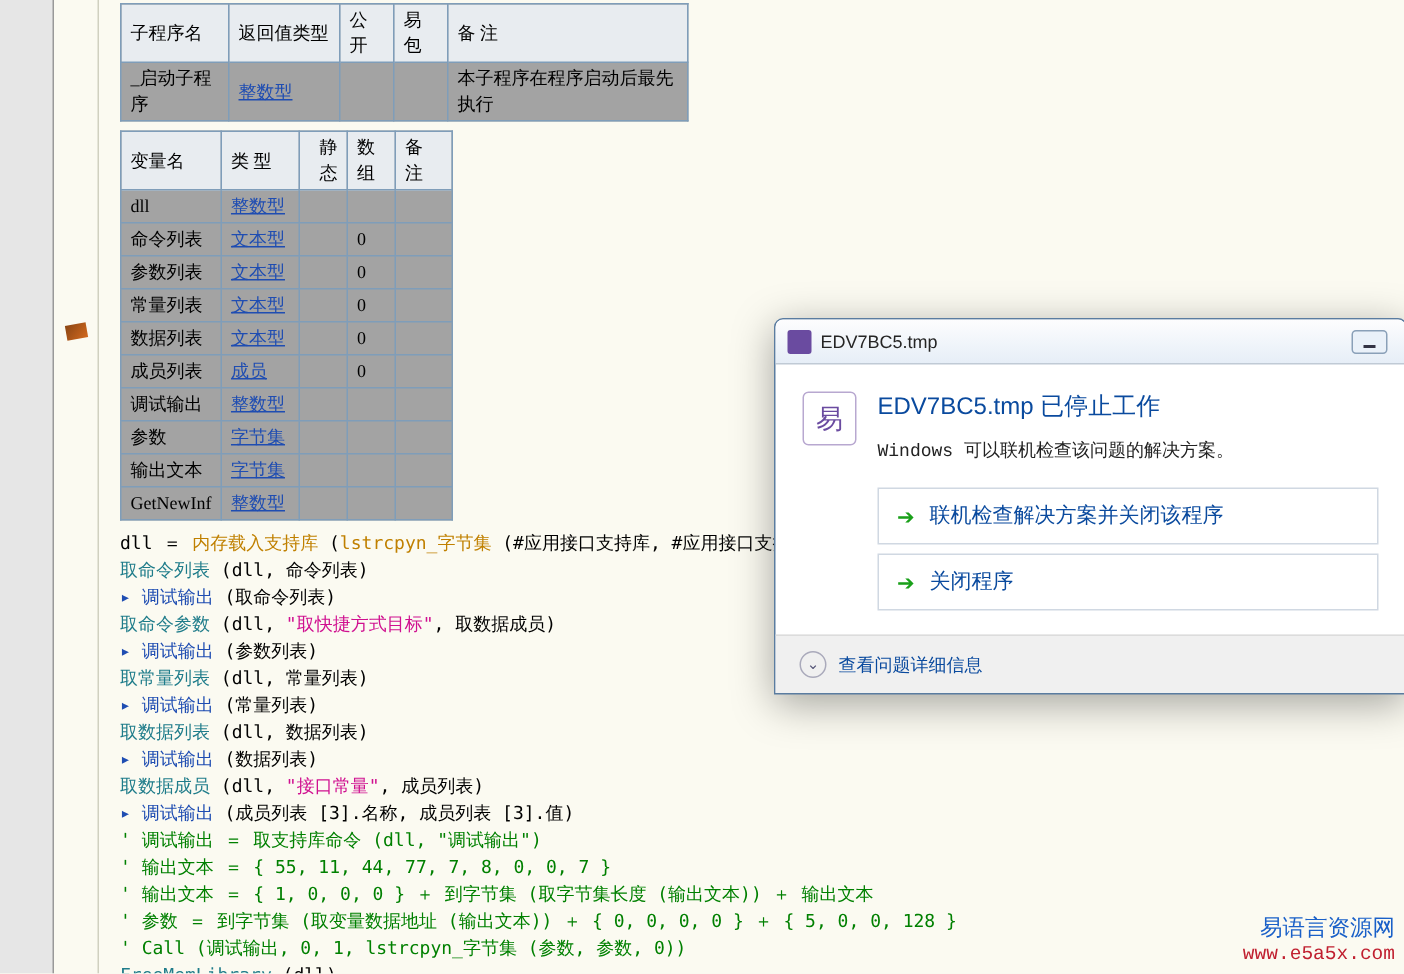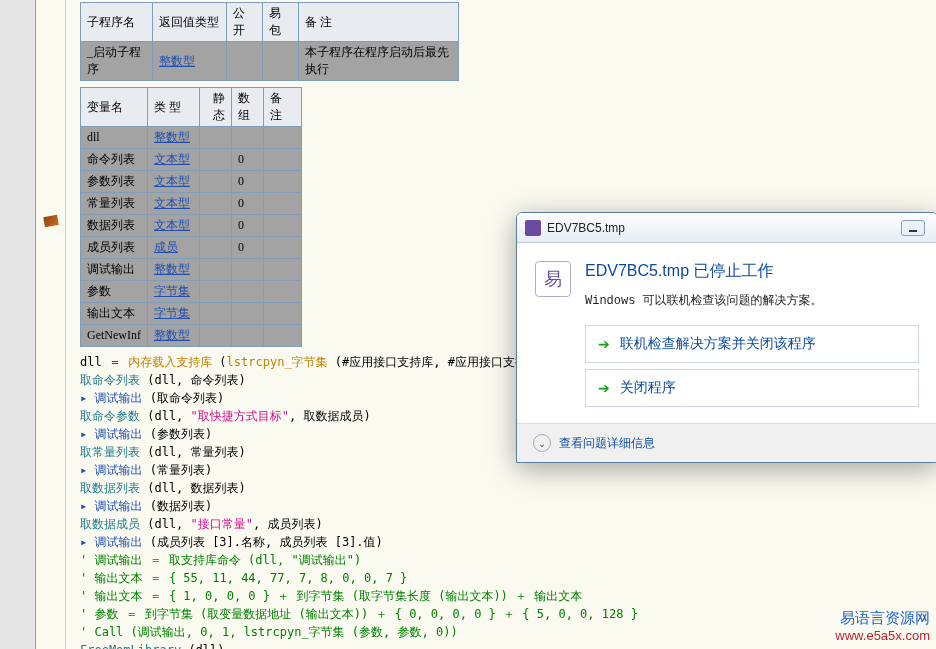--- a/index.html
+++ b/index.html
@@ -39,21 +39,21 @@
 .dlg-min span { display: block; width: 8px; height: 2px; background: #334; margin-bottom: 3px; }
 .dlg-body { padding: 18px 18px 10px 18px; }
 .dlg-main { display: flex; }
 .dlg-bigico { width: 36px; height: 36px; margin-right: 14px; background: #fff; border: 1px solid #b8a8d0; border-radius: 4px; display: flex; align-items: center; justify-content: center; color: #6a4ba0; font-size: 18px; }
 .dlg-h { color: #0a4a9e; font-size: 16px; margin-bottom: 10px; }
 .dlg-txt { font-size: 12px; color: #222; margin-bottom: 16px; font-family: Liberation Mono, monospace; }
 .dlg-opt { border: 1px solid #d0d8e2; padding: 9px 12px; margin-bottom: 6px; display: flex; align-items: center; color: #0a4a9e; font-size: 14px; cursor: pointer; }
 .dlg-opt .arr { color: #1aa01a; margin-right: 10px; font-size: 14px; }
 .dlg-foot { background: #f0f0f0; border-top: 1px solid #dcdcdc; padding: 10px 16px; display: flex; align-items: center; font-size: 12px; color: #0a4a9e; }
 .dlg-foot .chev { display: inline-flex; width: 18px; height: 18px; border: 1px solid #aab; border-radius: 9px; align-items: center; justify-content: center; margin-right: 8px; font-size: 10px; color: #557; }
-.wm { position: absolute; right: 6px; bottom: 6px; text-align: right; font-family: Liberation Sans, sans-serif; }
+.wm { position: absolute; right: 6px; bottom: 6px; text-align: right; font-family: Liberation Mono, monospace; }
 .wm1 { color: #1a60c8; font-size: 15px; }
 .wm2 { color: #c02030; font-size: 13px; }
 </style>
 </head>
 <body>
 
 <div class="page">
   <div class="gutter"></div>
   <div class="gutter2">
     <div class="indicator"></div>

